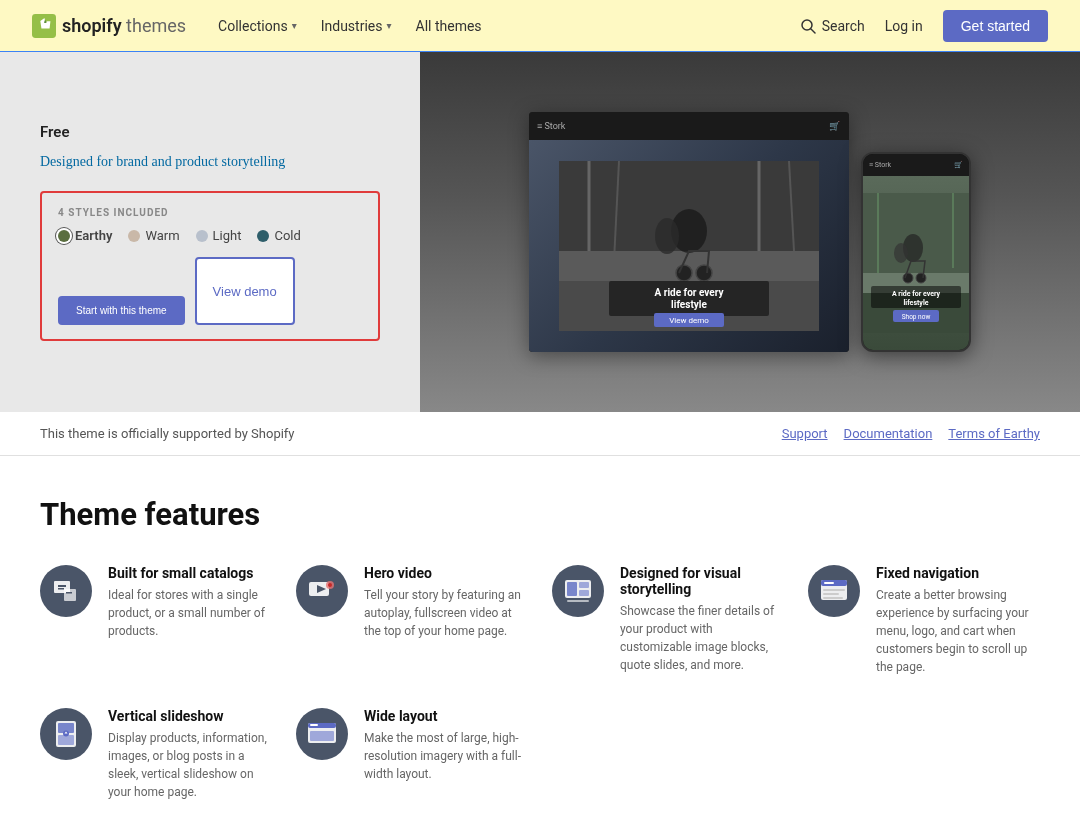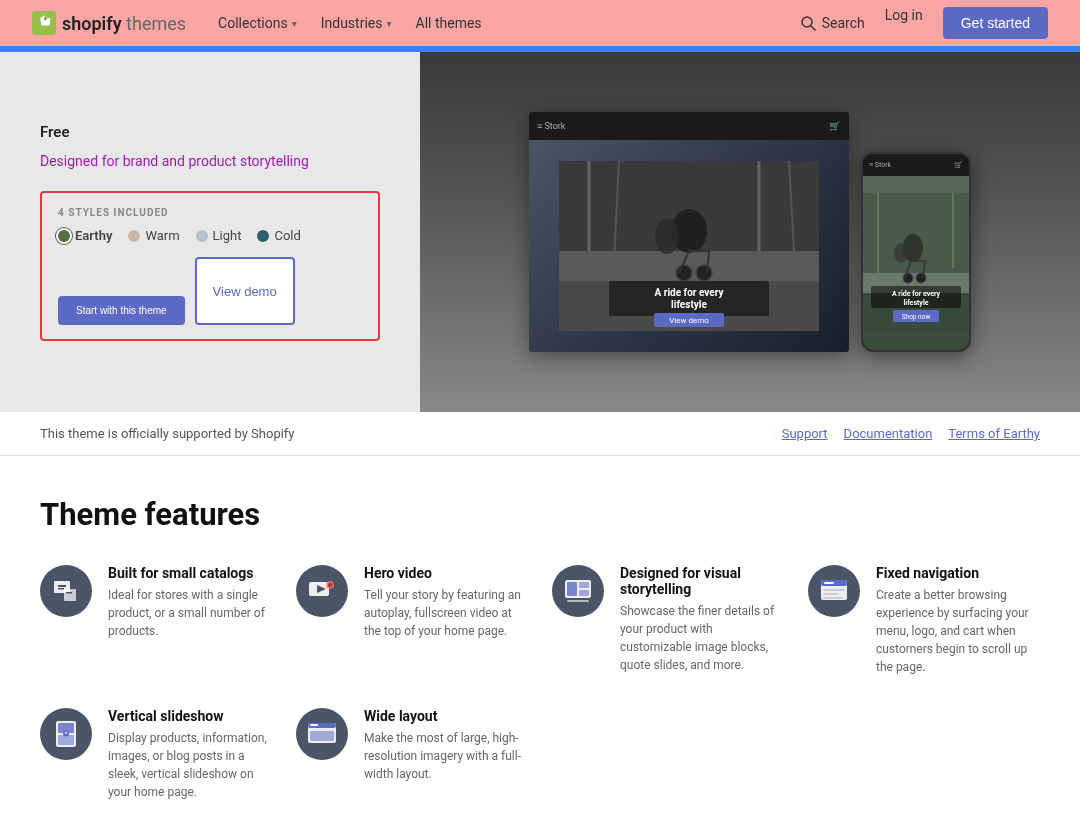--- a/index.html
+++ b/index.html
@@ -1,48 +1,48 @@
 <!DOCTYPE html>
 <html><head>
   <meta charset="utf-8">
   <style>
     * { box-sizing: border-box; margin: 0; padding: 0; }
     body { font-family: -apple-system, BlinkMacSystemFont, 'Segoe UI', Roboto, sans-serif; background: #fff; color: #333; font-size: 14px; }
 
     
     .navbar {
       display: flex; align-items: center; padding: 0 32px; height: 52px;
-      background: #fca5a5; border-bottom: 6px solid #3b82f6;
+      background: #fef9c3; border-bottom: 1px solid #3b82f6;
     }
     .navbar-logo { display: flex; align-items: center; gap: 6px; margin-right: 32px; text-decoration: none; }
     .shopify-bag { width: 24px; height: 24px; }
     .navbar-logo-text { font-size: 18px; font-weight: 600; color: #222; }
     .navbar-logo-text span { color: #666; font-weight: 400; }
     .nav-links { display: flex; align-items: center; gap: 24px; flex: 1; }
     .nav-link { font-size: 14px; color: #333; text-decoration: none; display: flex; align-items: center; gap: 4px; cursor: pointer; }
     .chevron { font-size: 10px; color: #666; }
-    .nav-right { display: flex; gap: 20px; }
+    .nav-right { display: flex; align-items: center; gap: 20px; }
     .search-area { display: flex; align-items: center; gap: 6px; cursor: pointer; color: #333; }
     .login-link { font-size: 14px; color: #333; text-decoration: none; cursor: pointer; }
     .get-started-btn {
       background: #5c6ac4; color: #fff; border: none; padding: 8px 18px;
       border-radius: 4px; font-size: 14px; font-weight: 500; cursor: pointer;
     }
 
     
     .hero-section {
       background: #e8e8e8; display: flex; align-items: stretch;
       min-height: 360px; padding: 0;
     }
     .hero-left {
       padding: 48px 40px; flex: 0 0 420px; display: flex; flex-direction: column; justify-content: center;
     }
     .theme-name { font-size: 36px; font-weight: 700; color: #111; margin-bottom: 8px; }
     .theme-price { font-size: 15px; font-weight: 600; color: #222; margin-bottom: 10px; }
-    .theme-desc { font-size: 14px; color: #a21caf; margin-bottom: 19px; line-height: 1.5; }
+    .theme-desc { font-size: 14px; color: #0369a1; margin-bottom: 19px; line-height: 1.5; font-family: Liberation Serif, serif; }
 
     .styles-box {
       border: 2px solid #e03b3b; border-radius: 4px; padding: 14px 16px; display: inline-block;
     }
     .styles-label { font-size: 10px; font-weight: 700; letter-spacing: 1px; color: #888; margin-bottom: 10px; text-transform: uppercase; }
     .style-options { display: flex; align-items: center; gap: 16px; margin-bottom: 14px; }
     .style-option { display: flex; align-items: center; gap: 5px; font-size: 13px; color: #444; cursor: pointer; }
     .style-dot { width: 12px; height: 12px; border-radius: 50%; }
     .dot-earthy { background: #5a6e3f; }
     .dot-warm { background: #c9b8a8; }

